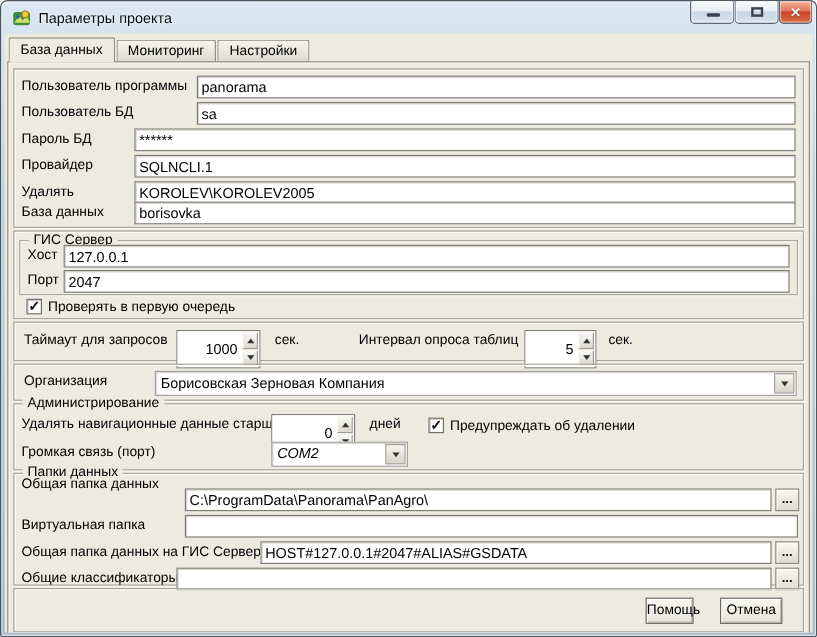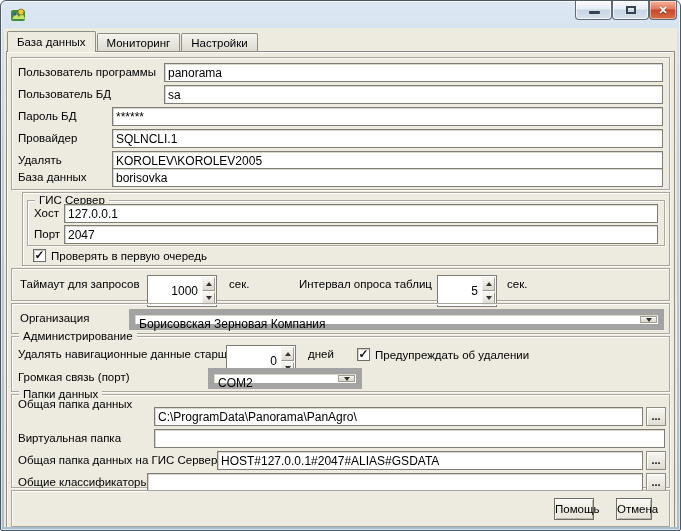--- a/index.html
+++ b/index.html
@@ -88,21 +88,21 @@
     box-shadow:inset 1px 1px 0 #d9d7cd; }
   .spin input { flex:1; min-width:0; border:none; outline:none; background:#fff;
     font:12px "Liberation Sans", sans-serif; text-align:right; padding-right:3px; }
   .spin-btns { width:15px; display:flex; flex-direction:column; padding:1px; gap:1px; background:#fff; }
   .spin-btn { flex:1; background:linear-gradient(#f8f7f2,#dbd9cf); border:1px solid #9d9b91;
     border-top-color:#f3f2ec; border-left-color:#f3f2ec; display:flex; align-items:center; justify-content:center; }
   .tri-up { width:0; height:0; border-left:3px solid transparent; border-right:3px solid transparent; border-bottom:4px solid #333; }
   .tri-down { width:0; height:0; border-left:3px solid transparent; border-right:3px solid transparent; border-top:4px solid #333; }
 
   
-  .combo { position:absolute; height:21px; border:6px solid #a3a3a3; background:#fff;
+  .combo { position:absolute; height:21px; border:1px solid #a3a3a3; background:#fff;
     box-shadow:inset 1px 1px 0 #d9d7cd; }
   .combo-val { position:absolute; left:4px; top:0; line-height:19px; font-size:12px; white-space:nowrap;
     overflow:hidden; right:20px; }
   .combo-btn { position:absolute; right:1px; top:1px; bottom:1px; width:17px;
     background:linear-gradient(#f6f5f0,#d6d4c9); border:1px solid #a29f95;
     display:flex; align-items:center; justify-content:center; }
 
   
   .cb-wrap { position:absolute; display:flex; align-items:center; height:19px; }
   .cb { width:13px; height:13px; background:#fff; border:1px solid #6f6e67;
@@ -114,37 +114,38 @@
   .browse { position:absolute; width:20px; height:19px; font-weight:bold; font-size:11px; line-height:13px;
     text-align:center; color:#111; background:linear-gradient(#f8f7f2,#dedcd2);
     border:1px solid #8f8d83; box-shadow:inset 1px 1px 0 #fff; }
 
   
   .footer { display:flex; align-items:center; justify-content:flex-end; gap:22px;
     padding-right:17px; height:37px; }
   .btn { height:22px; font:11.5px "Liberation Sans", sans-serif; color:#000;
     background:linear-gradient(#f7f6f1,#e6e4da); border:1px solid #6f6e66;
     box-shadow:inset 1px 1px 0 #fff, inset -1px -1px 0 #bcbaaf; }
-  .btn.help { width:40px; } .btn.cancel { width:36px; }
+  .btn.help { width:40px; } .btn.cancel { width:52px; }
   .btn.default { width:76px; box-shadow:0 0 0 1px #3c3c38, inset 1px 1px 0 #fff, inset -1px -1px 0 #bcbaaf;
     outline:1px dotted #555; outline-offset:-4px; }
 </style>
 </head>
 <body>
 
 <div class="stage">
   <div class="win">
 
     <div class="titlebar">
       <svg class="app-icon" viewBox="0 0 17 16">
         <rect x="1" y="3" width="14" height="11" rx="2" fill="#3f8f3a"></rect>
         <path d="M2 12 L6 6 L9 10 L12 5 L15 12 Z" fill="#cfe06a"></path>
         <circle cx="11" cy="5" r="3" fill="#e8c83c" stroke="#8a6d1d" stroke-width="0.8"></circle>
         <circle cx="5" cy="7" r="1.6" fill="#2c5ea8"></circle>
       </svg>
+      <span class="title-text">Параметры проекта</span>
       <div class="cap-btns">
         <div class="cap-btn min">
             <span class="glyph-min"></span>
           </div>
         <div class="cap-btn max">
             <span class="glyph-max"></span>
           </div>
         <div class="cap-btn close">
             <span class="glyph-close">✕</span>
           </div>
@@ -174,21 +175,21 @@
           <span class="lbl" style="left:6px; top:71px;">Провайдер</span>
           <input class="edit" style="left: 100px; right: 6px; top: 71px;" value="SQLNCLI.1">
 
           <span class="lbl" style="left:6px; top:93px;">Удалять</span>
           <input class="edit" style="left: 100px; right: 6px; top: 93px;" value="KOROLEV\KOROLEV2005">
 
           <span class="lbl" style="left:6px; top:110px;">База данных</span>
           <input class="edit" style="left: 100px; right: 6px; top: 110px;" value="borisovka">
         </div>
 
-        <div class="panel" style="height:74px;margin-left:11px;">
+        <div class="panel" style="height:74px;">
           <div class="group" style="position:absolute; left:4px; right:4px; top:7px; height:46px; margin:0;">
             <span class="group-caption">ГИС Сервер</span>
             <span class="lbl" style="left:6px; top:3px;">Хост</span>
             <input class="edit" style="left: 36px; right: 6px; top: 3px;" value="127.0.0.1">
             <span class="lbl" style="left:6px; top:24px;">Порт</span>
             <input class="edit" style="left: 36px; right: 6px; top: 24px;" value="2047">
           </div>
           <div class="cb-wrap" style="left:10px; top:53px;">
             <span class="cb">
                 <span class="cb-mark">✓</span>
@@ -253,21 +254,21 @@
           </div>
           <span class="lbl" style="left:296px; top:8px;">дней</span>
           <div class="cb-wrap" style="left:345px; top:8px;">
             <span class="cb">
                 <span class="cb-mark">✓</span>
               </span>
             <span class="cb-lbl">Предупреждать об удалении</span>
           </div>
 
           <span class="lbl" style="left:6px; top:31px;">Громкая связь (порт)</span>
-          <div class="combo" style="left:196px; top:31px; width:154px;">
+          <div class="combo" style="left:214px; top:31px; width:114px;font-style:italic;">
             <span class="combo-val">COM2</span>
             <span class="combo-btn">
                 <i class="tri-down"></i>
               </span>
           </div>
         </div>
 
         <div class="group" style="height:94px;">
           <span class="group-caption">Папки данных</span>
 

